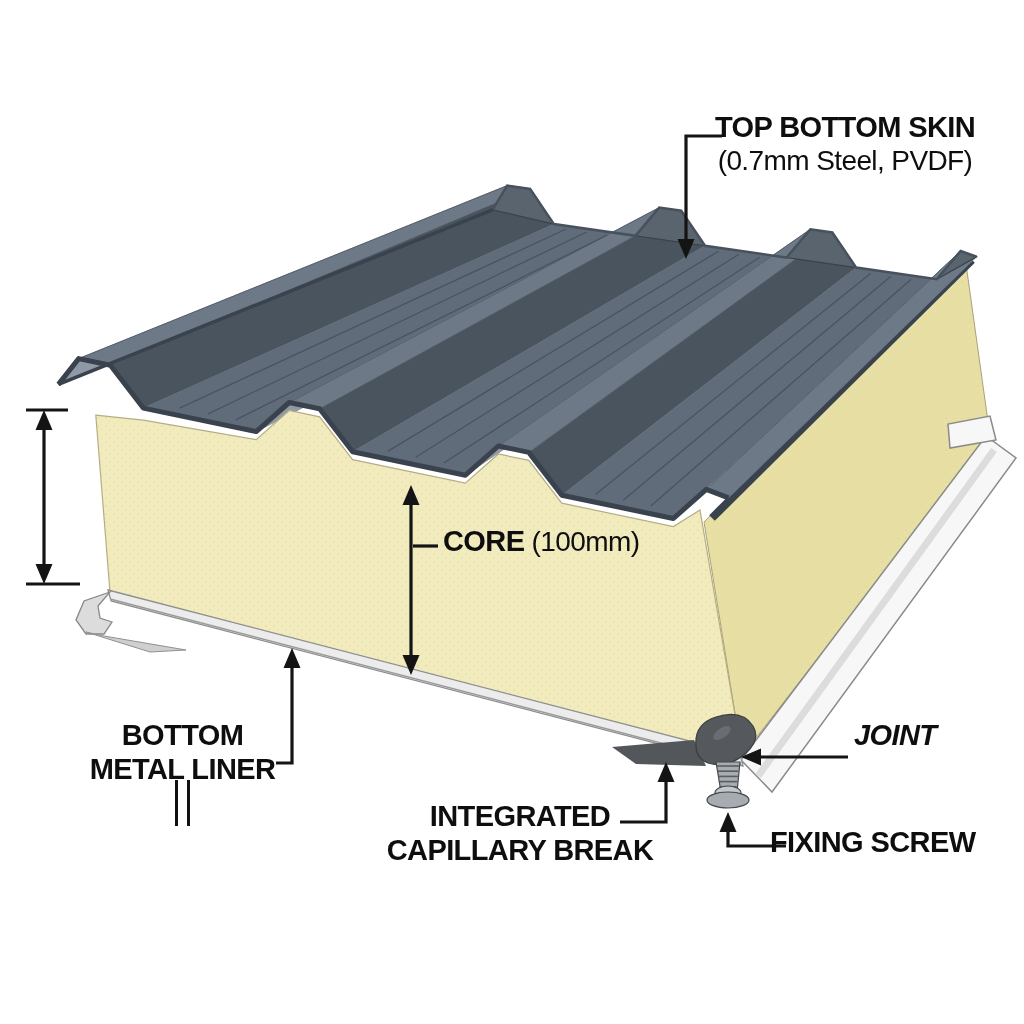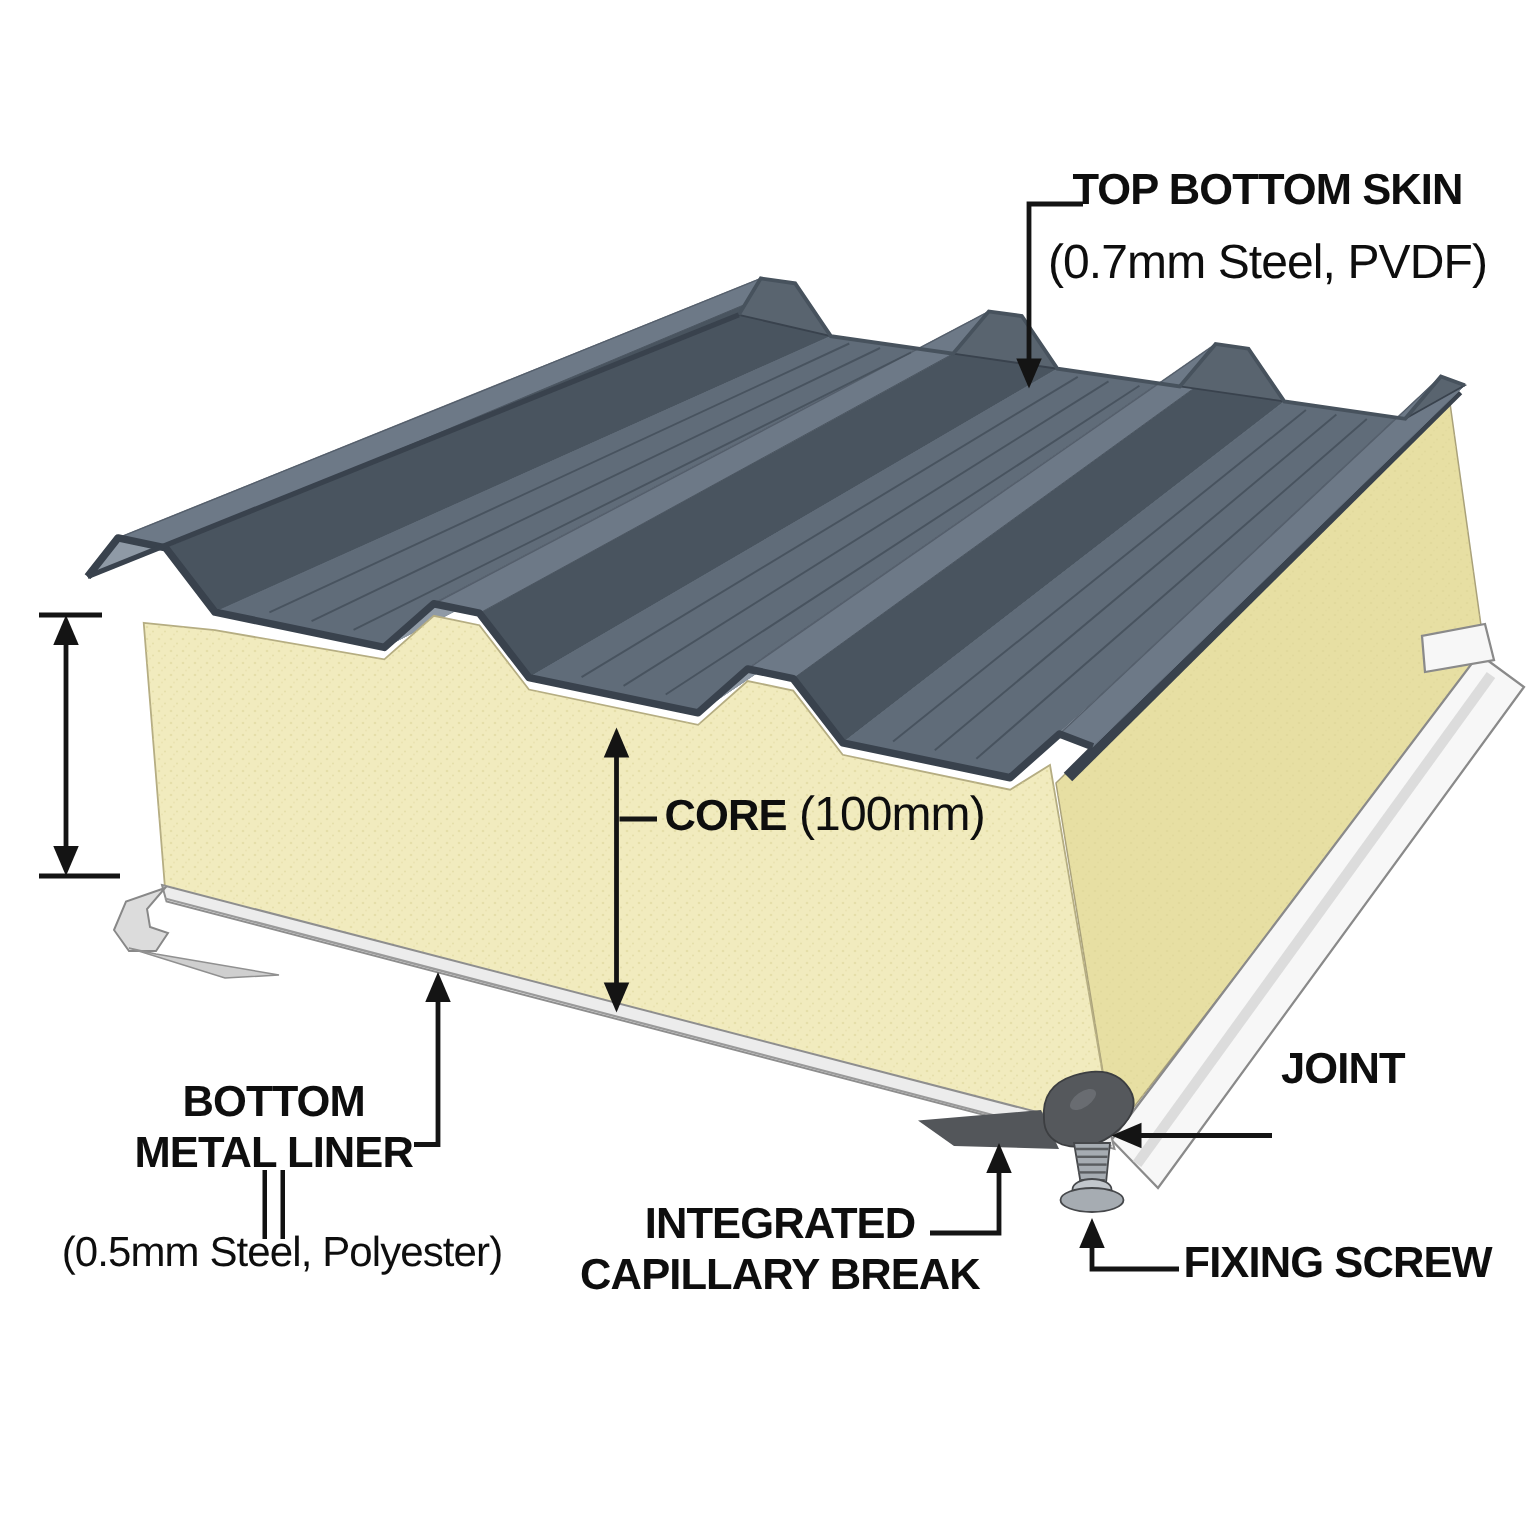--- a/index.html
+++ b/index.html
@@ -1,29 +1,29 @@
 <!DOCTYPE html>
 <html><head>
 <meta charset="utf-8">
 <style>
   html,body{margin:0;padding:0;background:#fff;}
   #stage{position:relative;width:1024px;height:1024px;background:#fff;overflow:hidden;
          font-family:"Liberation Sans",sans-serif;}
   #scene{position:absolute;left:0;top:0;}
   .lbl{position:absolute;font-weight:bold;font-size:29px;line-height:1.18;
        letter-spacing:-0.6px;color:#0e0e0e;white-space:nowrap;}
-  .lbl .reg{font-weight:normal;font-size:32px;margin-top:12px;}
+  .lbl .reg{font-weight:normal;font-size:28px;}
   .center{text-align:center;}
   #lbl-top{left:690px;top:110px;width:310px;}
   #lbl-foam{left:443px;top:524px;}
   #lbl-bottom{left:60px;top:708px;width:245px;margin-top:10px;}
   #lbl-bottom-spec{left:28px;top:818px;width:320px;font-weight:normal;font-size:28px;}
   #lbl-cap{left:370px;top:799px;width:300px;}
-  #lbl-joint{left:854px;top:696px;}
-  #lbl-screw{left:789px;top:825px;}
+  #lbl-joint{left:854px;top:718px;font-style:italic;}
+  #lbl-screw{left:770px;top:825px;}
   #pmark{position:absolute;left:175px;top:780px;width:9px;height:46px;
          border-left:3px solid #111;border-right:3px solid #111;}
 </style>
 </head>
 <body>
 
 <div id="stage">
 
   <svg id="scene" width="1024" height="1024" viewBox="0 0 1024 1024">
       <defs>
@@ -136,21 +136,20 @@
     <div><span>CORE</span><span class="reg"> (100mm)</span></div>
   </div>
 
   <div id="lbl-bottom" class="lbl center">
     <div>BOTTOM</div>
     <div>METAL LINER</div>
   </div>
 
   <div id="pmark"></div>
 
-  <div id="lbl-bottom-spec" class="lbl center">(0.5mm Steel, Polyester)</div>
 
   <div id="lbl-cap" class="lbl center">
     <div>INTEGRATED</div>
     <div>CAPILLARY BREAK</div>
   </div>
 
   <div id="lbl-joint" class="lbl">
     <div>JOINT</div>
   </div>
 

